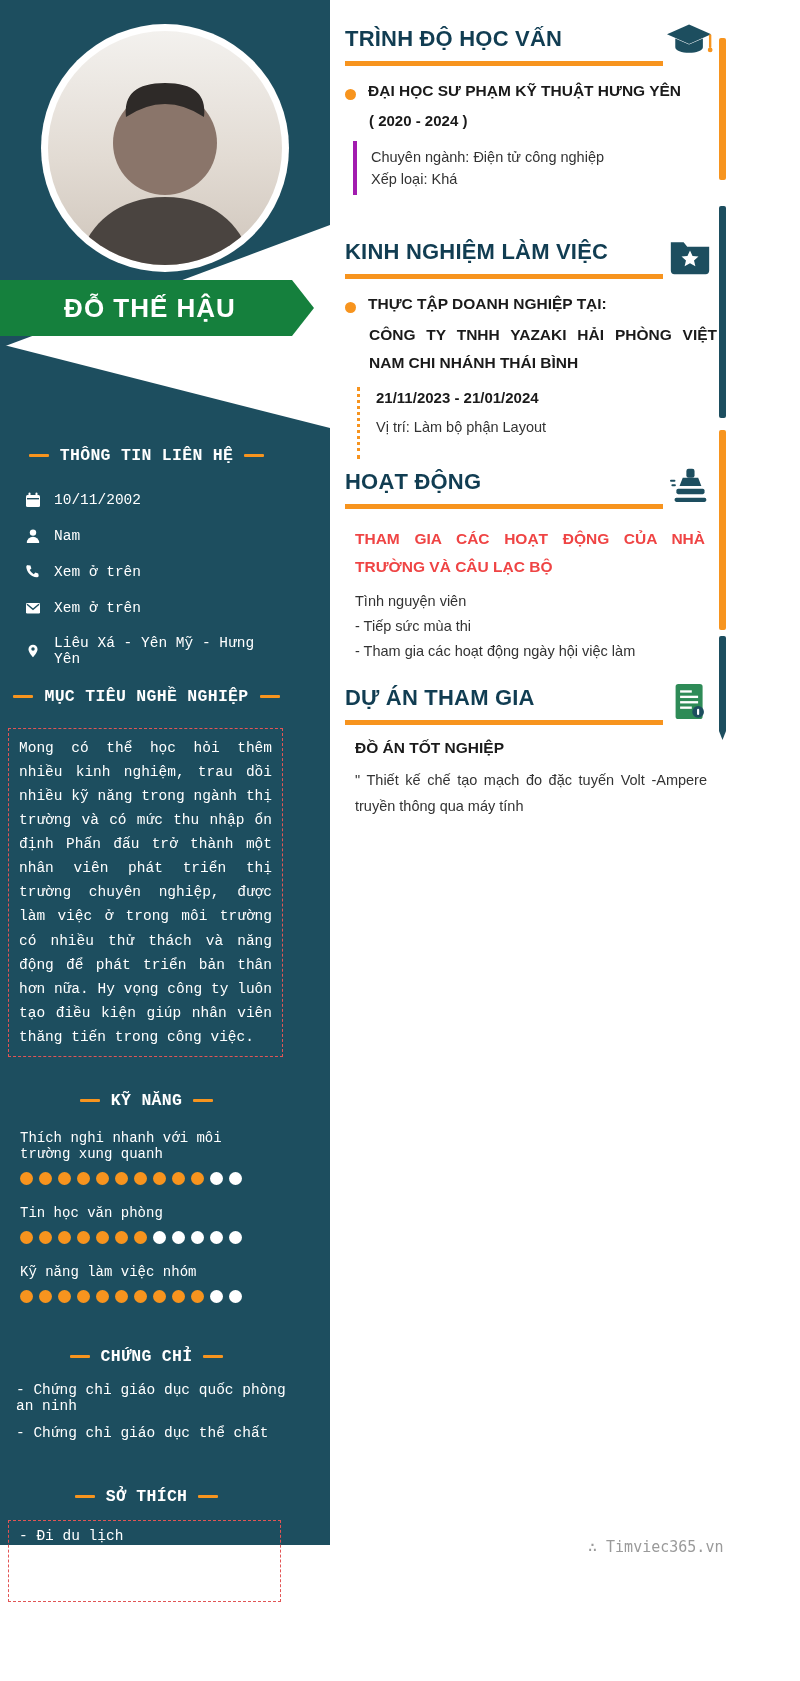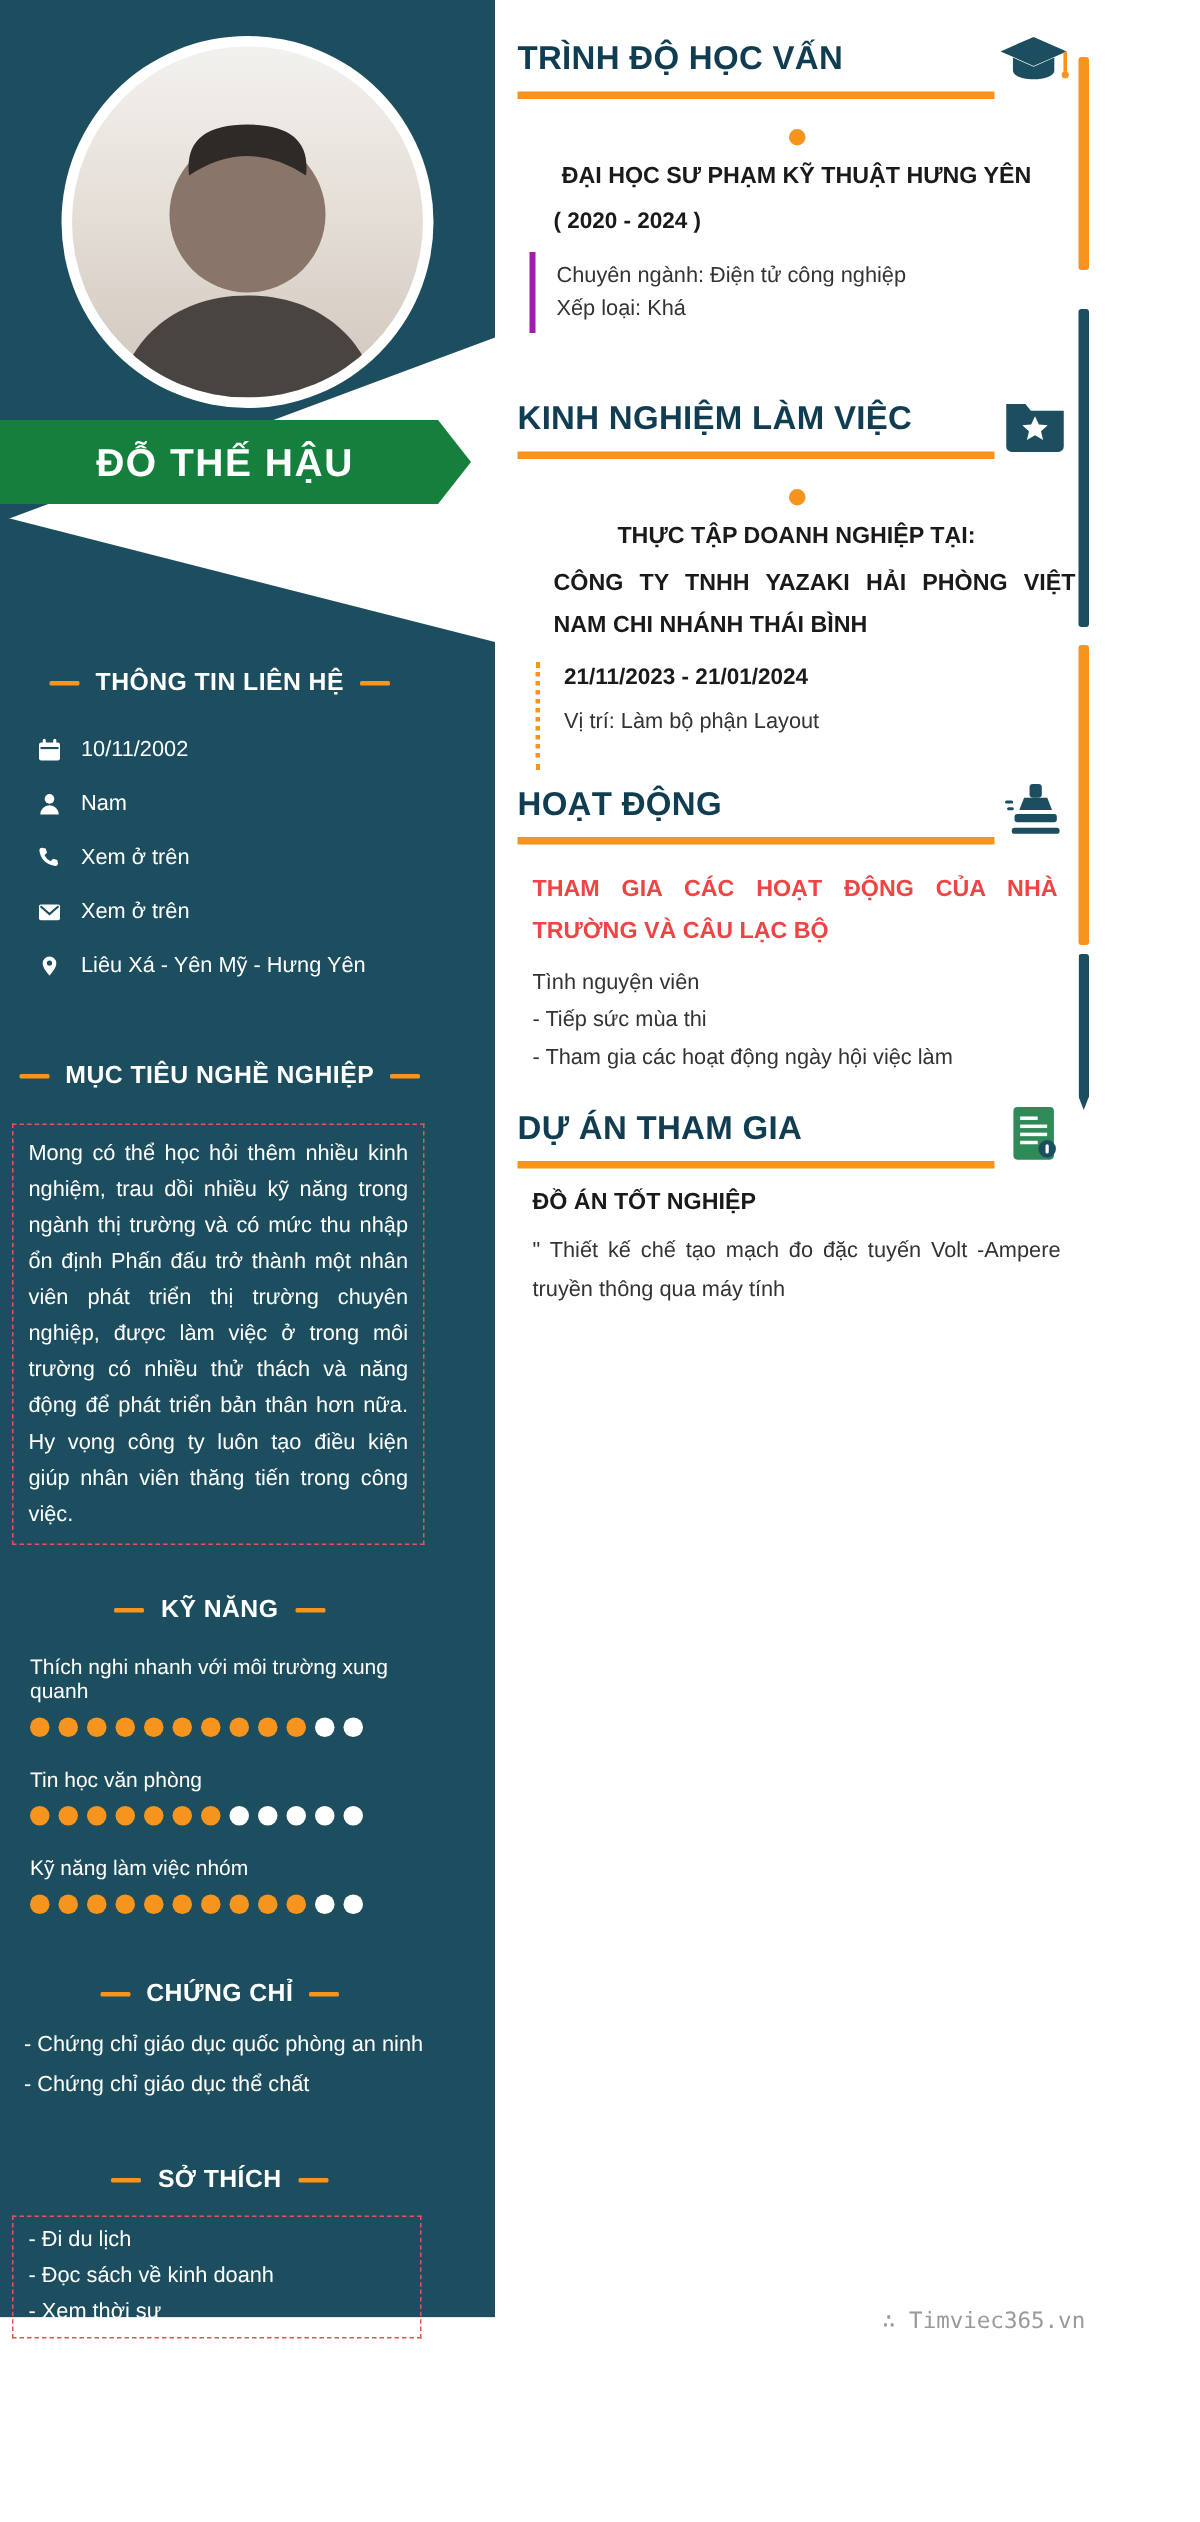--- a/index.html
+++ b/index.html
@@ -39,32 +39,33 @@
     width: 234px; height: 234px; border-radius: 50%; overflow: hidden;
     background: linear-gradient(180deg, #f3f1ee 0%, #e2dbd3 55%, #cfc5bb 100%);
     display: flex; align-items: flex-end; justify-content: center;
   }
   .photo svg { display: block; }
 
   
   .side-content {
     position: absolute; left: 0; top: 446px; width: 293px; z-index: 6;
     color: #fff;
+    font-family: Liberation Mono, monospace;
   }
   .side-title {
     display: flex; align-items: center; justify-content: center; gap: 11px;
     font-size: 16.5px; font-weight: bold; letter-spacing: .3px; color: #fff;
   }
   .sdash { width: 20px; height: 3px; background: #f7941e; border-radius: 1px; flex: none; }
 
   .contact-list { margin-top: 26px; padding: 0 24px; }
   .citem { display: flex; align-items: center; gap: 13px; margin-bottom: 19px; font-size: 14.5px; }
   .cicon { width: 17px; height: 17px; flex: none; display: flex; align-items: center; justify-content: center; }
 
-  .obj-title { margin-top: 56px; }
+  .obj-title { margin-top: 20px; }
   .obj-box {
     margin: 22px 10px 0 8px; border: 1px dashed #e25555;
     padding: 7px 10px; font-size: 14.5px; line-height: 1.66; text-align: justify;
   }
 
   .skills-title { margin-top: 34px; }
   .skill { padding: 0 20px; }
   .skill-label { margin-top: 20px; font-size: 14px; }
   .dots { margin-top: 10px; display: flex; gap: 6px; }
   .dot { width: 13px; height: 13px; border-radius: 50%; background: #fff; flex: none; }
@@ -80,21 +81,21 @@
   .hobby-item:last-child { margin-bottom: 2px; }
 
   
   .main { position: absolute; left: 345px; top: 26px; width: 372px; color: #333; }
   .section { position: relative; }
   .sec-head { position: relative; }
   .sec-title { font-size: 22px; font-weight: bold; color: #113d52; letter-spacing: .2px; }
   .sec-underline { width: 318px; height: 5px; background: #f7941e; margin-top: 9px; }
   .sec-icon { position: absolute; right: 4px; top: -4px; width: 46px; height: 42px; display: flex; align-items: center; justify-content: center; }
 
-  .bullet-line { display: flex; gap: 12px; margin-top: 16px; align-items: center; flex-direction: column; }
+  .bullet-line { display: flex; gap: 12px; margin-top: 16px; align-items: flex-end; }
   .bullet { width: 11px; height: 11px; border-radius: 50%; background: #f7941e; flex: none; margin-top: 4px; }
   .strong-line { font-weight: bold; color: #1a1a1a; font-size: 15.5px; }
 
   .edu-years { font-weight: bold; color: #1a1a1a; font-size: 15px; margin: 12px 0 0 24px; }
   .edu-details { margin: 12px 0 0 8px; border-left: 4px solid #a21caf; padding: 2px 0 2px 14px; }
   .edu-details div { font-size: 14.5px; margin: 6px 0; }
 
   .sec-exp { margin-top: 44px; }
   .company { font-weight: bold; color: #1a1a1a; font-size: 15.5px; margin: 8px 0 0 24px; text-align: justify; line-height: 1.8; }
   .period-block { margin: 10px 0 0 12px; border-left: 3px dotted #f7941e; padding: 2px 0 24px 16px; }

